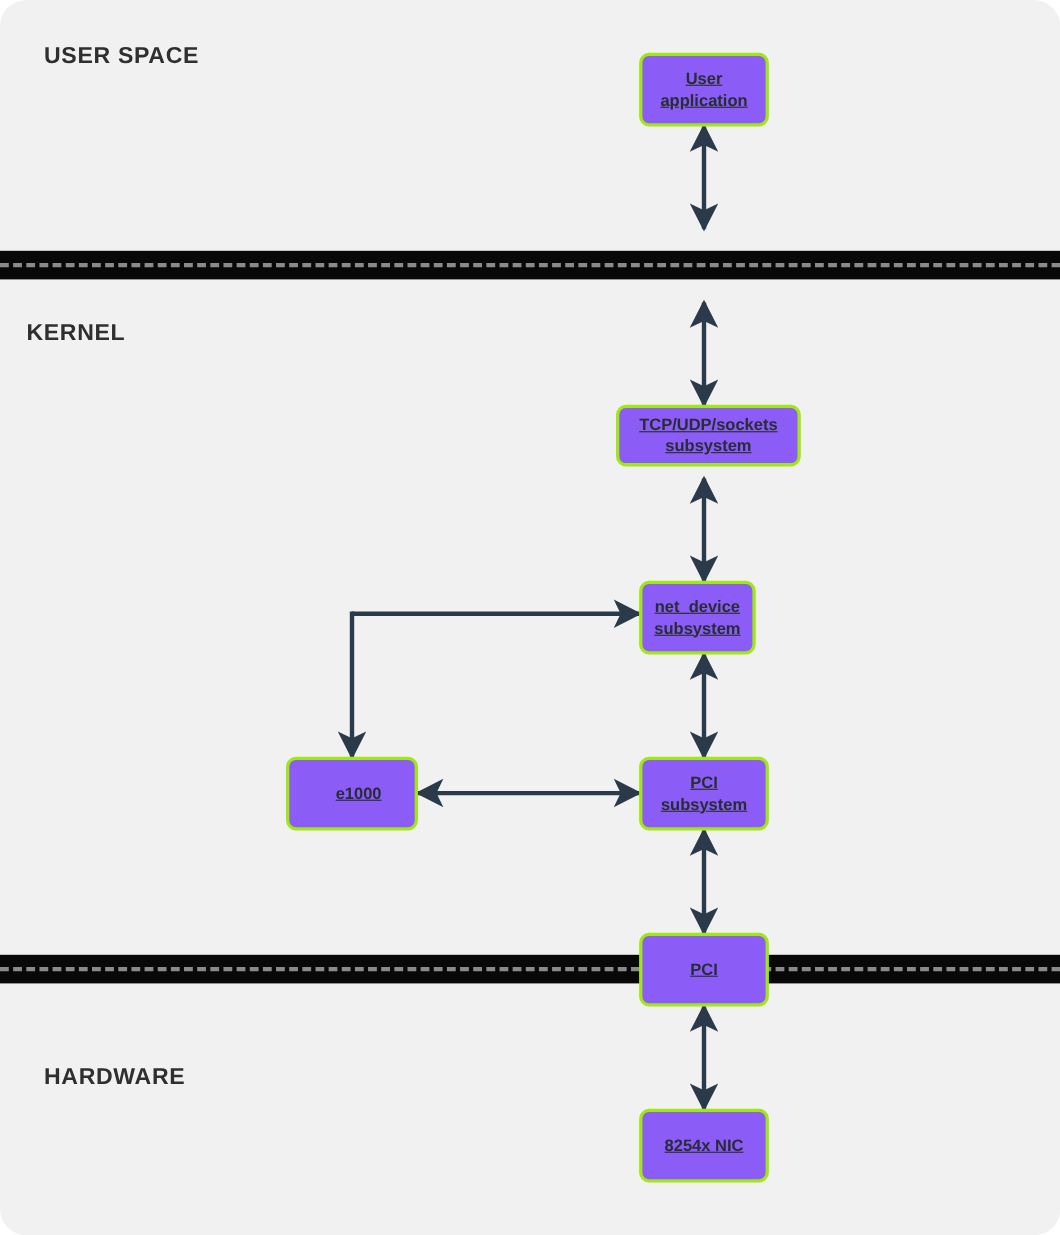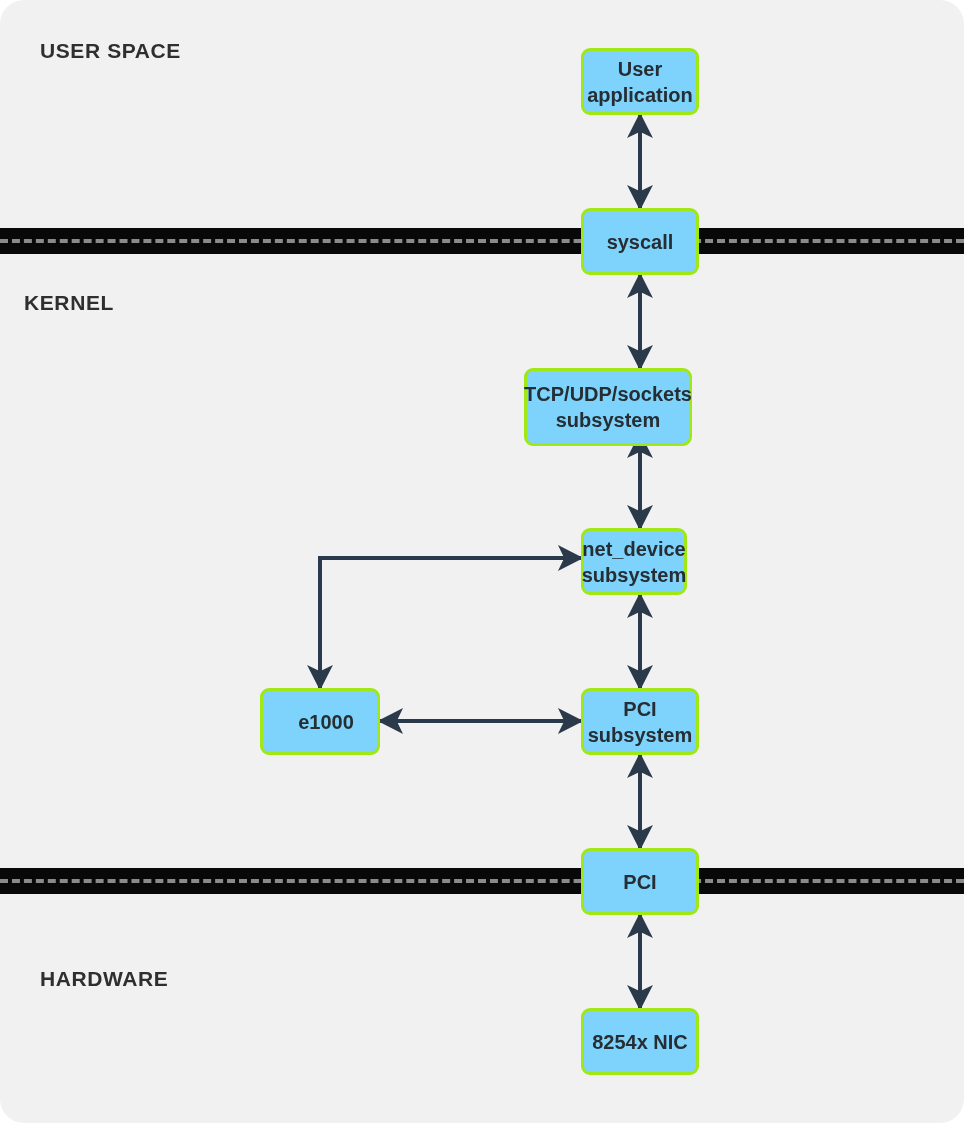--- a/index.html
+++ b/index.html
@@ -40,33 +40,34 @@
     font-weight: bold;
     letter-spacing: 0.6px;
     color: #2f2f2f;
     z-index: 3;
     white-space: nowrap;
   }
 
   
   .node {
     position: absolute;
-    background: #7dd3fc;
+    background: #8b5cf6;
     border: 3px solid #9fe814;
     border-radius: 9px;
     box-sizing: border-box;
     display: flex;
     align-items: center;
     justify-content: center;
     text-align: center;
-    font-size: 20px;
+    font-size: 15px;
     font-weight: bold;
     line-height: 1.3;
     color: #262d33;
     z-index: 5;
+    text-decoration: underline;
   }
 
   
   #arrows {
     position: absolute;
     left: 0; top: 0;
     width: 964px; height: 1123px;
     z-index: 4;
     pointer-events: none;
   }
@@ -114,23 +115,22 @@
       <line x1="380" y1="721" x2="581" y2="721" marker-start="url(#ah-start)" marker-end="url(#ah-end)"></line>
 
       <path d="M 320 558 L 581 558" marker-end="url(#ah-end)"></path>
 
       <path d="M 320 556 L 320 688" marker-end="url(#ah-end)"></path>
     </g>
   </svg>
 
   <div class="node" style="left:581px; top:48px; width:118px; height:67px;">User<br>application</div>
 
-  <div class="node" style="left:581px; top:208px; width:118px; height:67px;">syscall</div>
 
-  <div class="node" style="left:524px; top:368px; width:168px; height:78px;">TCP/UDP/sockets<br>subsystem</div>
+  <div class="node" style="left:560px; top:368px; width:168px; height:56px;">TCP/UDP/sockets<br>subsystem</div>
 
   <div class="node" style="left:581px; top:528px; width:106px; height:67px;">net_device<br>subsystem</div>
 
   <div class="node" style="left:260px; top:688px; width:120px; height:67px;padding-left:12px;">e1000</div>
 
   <div class="node" style="left:581px; top:688px; width:118px; height:67px;">PCI<br>subsystem</div>
 
   <div class="node" style="left:581px; top:848px; width:118px; height:67px;">PCI</div>
 
   <div class="node" style="left:581px; top:1008px; width:118px; height:67px;">8254x NIC</div>

